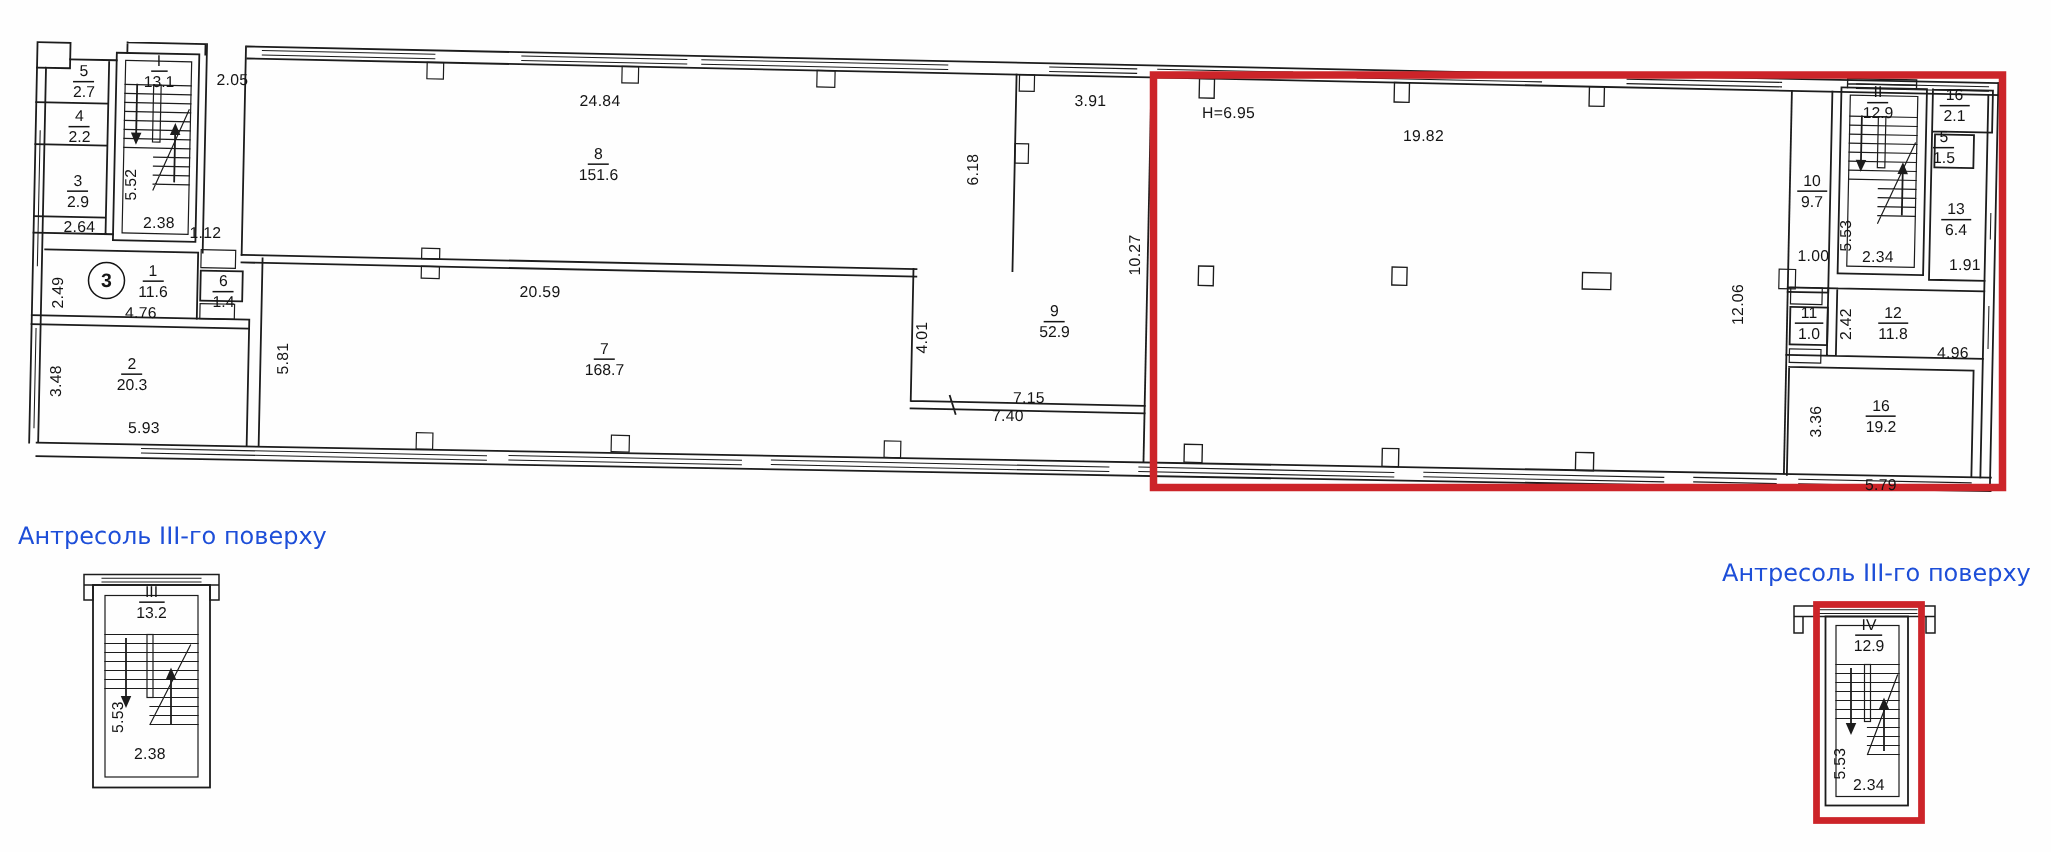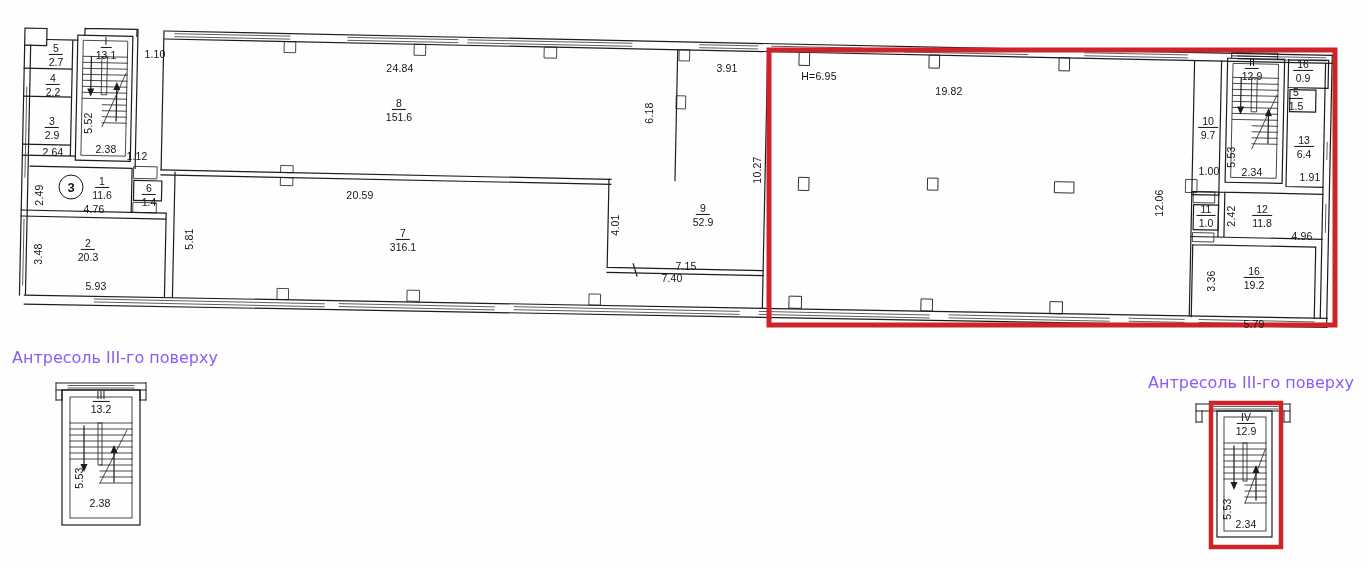--- a/index.html
+++ b/index.html
@@ -14,21 +14,21 @@
   }
   .lbl.v{transform:translate(-50%,-50%) rotate(-90deg);}
   .room{
     position:absolute;display:flex;flex-direction:column;align-items:center;
     transform:translate(-50%,-50%);font-size:10.5px;line-height:1.15;color:#141414;
   }
   .room .num{border-bottom:1px solid #141414;padding:0 4px;}
   .room .area{padding-top:1px;}
   .title{
     position:absolute;font-family:"DejaVu Sans",sans-serif;font-size:16px;
-    transform:translate(0,-50%);color:#8b5cf6;white-space:nowrap;
+    transform:translate(0,-50%);color:#1d4ed8;white-space:nowrap;
   }
   .floor-circle{
     position:absolute;width:23px;height:23px;border:1.6px solid #141414;border-radius:50%;
     transform:translate(-50%,-50%);display:flex;align-items:center;justify-content:center;
     font-size:13px;font-weight:bold;background:#fff;
   }
 </style>
 </head>
 <body>
 
@@ -198,37 +198,37 @@
   <div class="room" style="left:88px;top:250px">
       <span class="num">2</span>
       <span class="area">20.3</span>
     </div>
   <div class="room" style="left:399px;top:110px">
       <span class="num">8</span>
       <span class="area">151.6</span>
     </div>
   <div class="room" style="left:403px;top:240px">
       <span class="num">7</span>
-      <span class="area">316.1</span>
+      <span class="area">168.7</span>
     </div>
   <div class="room" style="left:703px;top:215px">
       <span class="num">9</span>
       <span class="area">52.9</span>
     </div>
   <div class="room" style="left:1208px;top:128px">
       <span class="num">10</span>
       <span class="area">9.7</span>
     </div>
   <div class="room" style="left:1252px;top:69px">
       <span class="num">II</span>
       <span class="area">12.9</span>
     </div>
   <div class="room" style="left:1303px;top:71px">
       <span class="num">16</span>
-      <span class="area">0.9</span>
+      <span class="area">2.1</span>
     </div>
   <div class="room" style="left:1296px;top:99px">
       <span class="num">5</span>
       <span class="area">1.5</span>
     </div>
   <div class="room" style="left:1304px;top:147px">
       <span class="num">13</span>
       <span class="area">6.4</span>
     </div>
   <div class="room" style="left:1206px;top:216px">
@@ -248,21 +248,21 @@
       <span class="area">13.2</span>
     </div>
   <div class="room" style="left:1246px;top:424px">
       <span class="num">IV</span>
       <span class="area">12.9</span>
     </div>
 
   <div class="lbl" style="left:53px;top:152px">2.64</div>
   <div class="lbl v" style="left:88px;top:123px">5.52</div>
   <div class="lbl" style="left:106px;top:149px">2.38</div>
-  <div class="lbl" style="left:155px;top:54px">1.10</div>
+  <div class="lbl" style="left:155px;top:54px">2.05</div>
   <div class="lbl" style="left:137px;top:156px">1.12</div>
   <div class="lbl v" style="left:39px;top:195px">2.49</div>
   <div class="lbl" style="left:94px;top:209px">4.76</div>
   <div class="lbl v" style="left:38px;top:254px">3.48</div>
   <div class="lbl" style="left:96px;top:286px">5.93</div>
   <div class="lbl v" style="left:189px;top:239px">5.81</div>
 
   <div class="lbl" style="left:400px;top:68px">24.84</div>
   <div class="lbl" style="left:360px;top:195px">20.59</div>
   <div class="lbl v" style="left:649px;top:113px">6.18</div>

